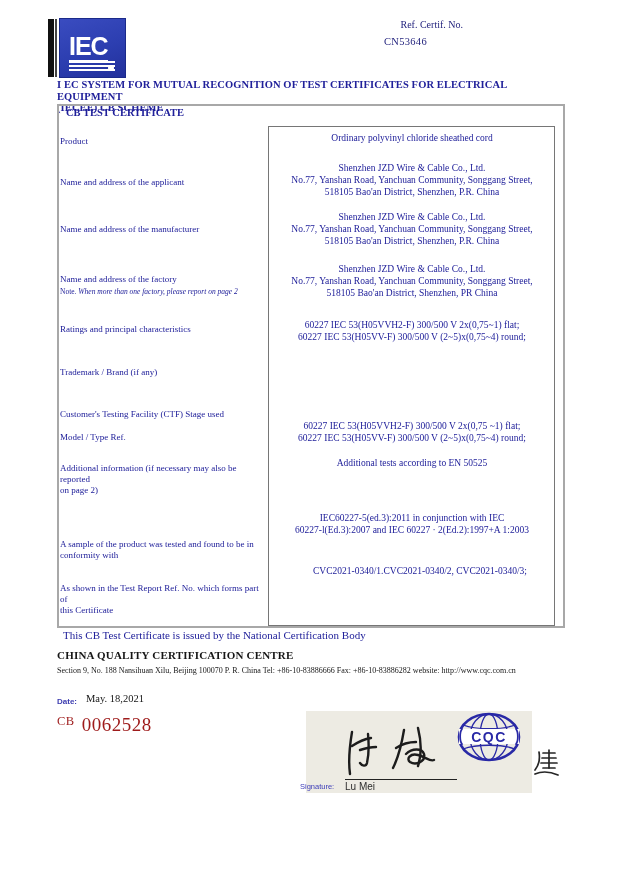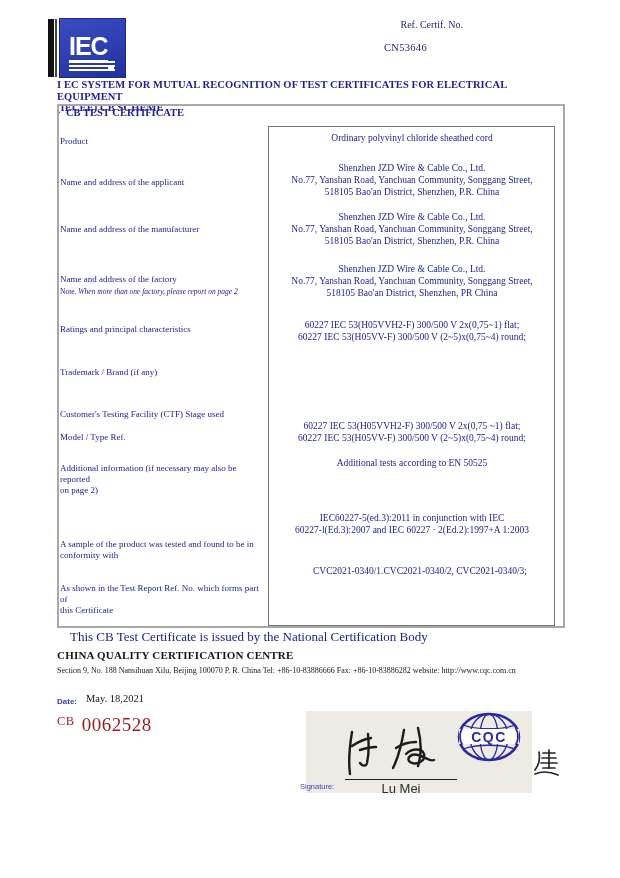--- a/index.html
+++ b/index.html
@@ -27,21 +27,21 @@
     font-family:"Liberation Sans", sans-serif; font-weight:bold;
     font-size:25px; letter-spacing:-1px; line-height:26px;
     border-bottom:2px solid #fff; padding-bottom:1px;margin-top:8px;
   }
   .iec-stripes { position:absolute; left:9px; top:42px; width:46px; }
   .iec-stripes i { display:block; height:2px; background:#fff; margin-bottom:2px; }
   .iec-dot { position:absolute; left:48px; top:46px; width:6px; height:6px; border-radius:50%; background:#fff; }
 
   .ref-block { position:absolute; left:348px; top:19px; width:115px; text-align:center; }
   .ref-label { font-size:10px; color:#24247e;text-align:right; }
-  .ref-number { font-size:10.5px; color:#24247e; margin-top:12px; letter-spacing:0.3px; }
+  .ref-number { font-size:10.5px; color:#24247e; margin-top:6px; letter-spacing:0.3px; }
 
   .scheme-title {
     position:absolute; left:57px; top:79px; width:505px;
     font-size:10.5px; font-weight:bold; line-height:11.5px; letter-spacing:0.1px;
   }
 
   
   .outer-box {
     position:absolute; left:57px; top:104px; width:508px; height:524px;
     border:2px solid #a8a8a8;
@@ -50,43 +50,43 @@
   .inner-box {
     position:absolute; left:268px; top:126px; width:287px; height:500px;
     border:1px solid #767676; background:#fff;
   }
   .f-label { position:absolute; left:60px; width:206px; font-size:9px; line-height:11px; color:#20209a; }
   .f-note  { position:absolute; left:60px; width:210px; font-size:7.5px; color:#20209a; }
   .f-note .it { font-style:italic; }
   .f-value { position:absolute; left:273px; width:278px; font-size:9.5px; line-height:11.8px; color:#20209a;text-align:center; }
 
   
-  .issued-by { position:absolute; left:70px; top:629px; font-size:13px;text-align:right; }
+  .issued-by { position:absolute; left:63px; top:629px; font-size:11px;text-align:right; }
   .body-name { position:absolute; left:57px; top:649px; font-size:11px; font-weight:bold; letter-spacing:0.2px; }
   .body-address { position:absolute; left:57px; top:666px; font-size:8px; }
   .date-line { position:absolute; left:57px; top:693px; }
   .date-label { position:absolute; left:0; top:4px; font-size:8px; font-weight:bold; color:#3b3bb0; font-family:"Liberation Sans", sans-serif; }
   .date-value { position:absolute; left:29px; top:0; font-size:10.5px; color:#161616; width:120px; }
   .cb-line { position:absolute; left:57px; top:714px; display:flex; align-items:flex-start; color:#9e1b1b; }
   .cb-prefix { font-size:12.5px; letter-spacing:0.5px; }
   .cb-number { font-size:19px; margin-left:7px; letter-spacing:0.5px; }
 
   .scan-patch {
     position:absolute; left:306px; top:711px; width:226px; height:82px;
     background:#edebe3;
   }
   .signature-label {
     position:absolute; left:300px; top:782px; font-size:7.5px; color:#3d3db8;
     font-family:"Liberation Sans", sans-serif;
   }
   .signature-line { position:absolute; left:345px; top:779px; width:112px; height:1px; background:#222; }
   .signature-script { position:absolute; left:338px; top:722px; }
   .signature-name {
-    position:absolute; left:345px; top:781px; width:112px; text-align:center;
-    font-size:13px; color:#2e2e2e; font-family:"Liberation Sans", sans-serif;
+    position:absolute; left:345px; top:781px; width:112px; text-align:left;
+    font-size:10px; color:#2e2e2e; font-family:"Liberation Sans", sans-serif;
   }
   .cqc-logo { position:absolute; left:456px; top:711px; }
   .stamp-char { position:absolute; left:533px; top:749px; }
 </style>
 </head>
 <body>
 
 <div class="page">
 
   <div class="iec-logo">

